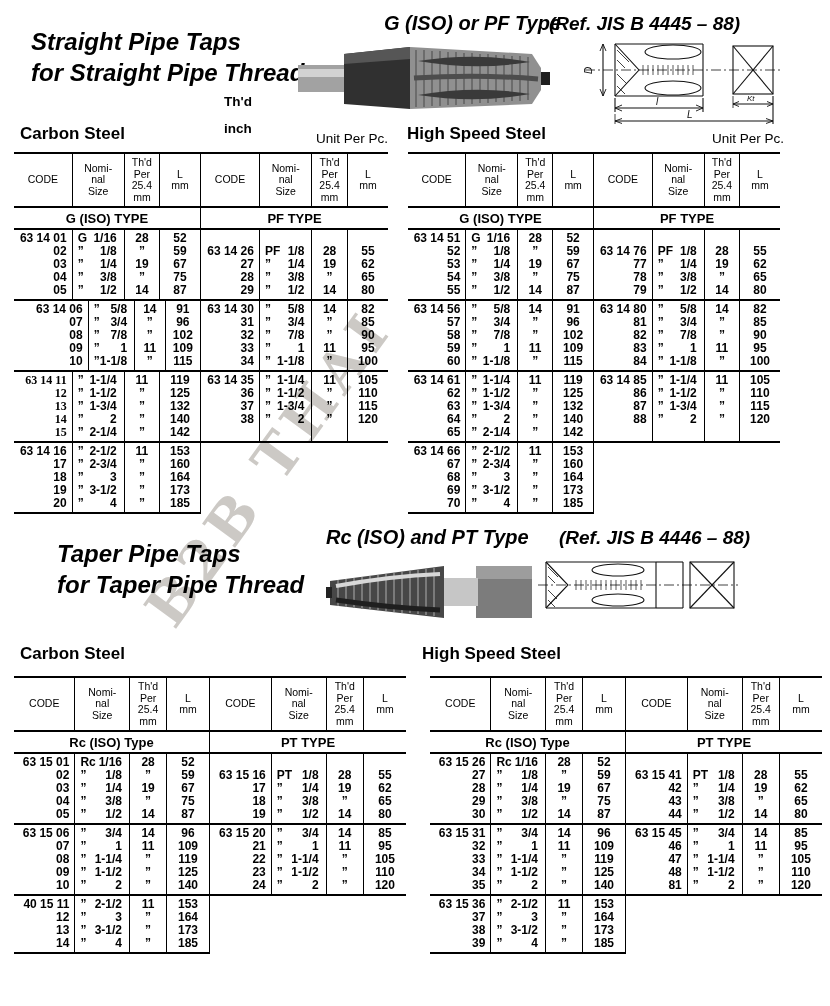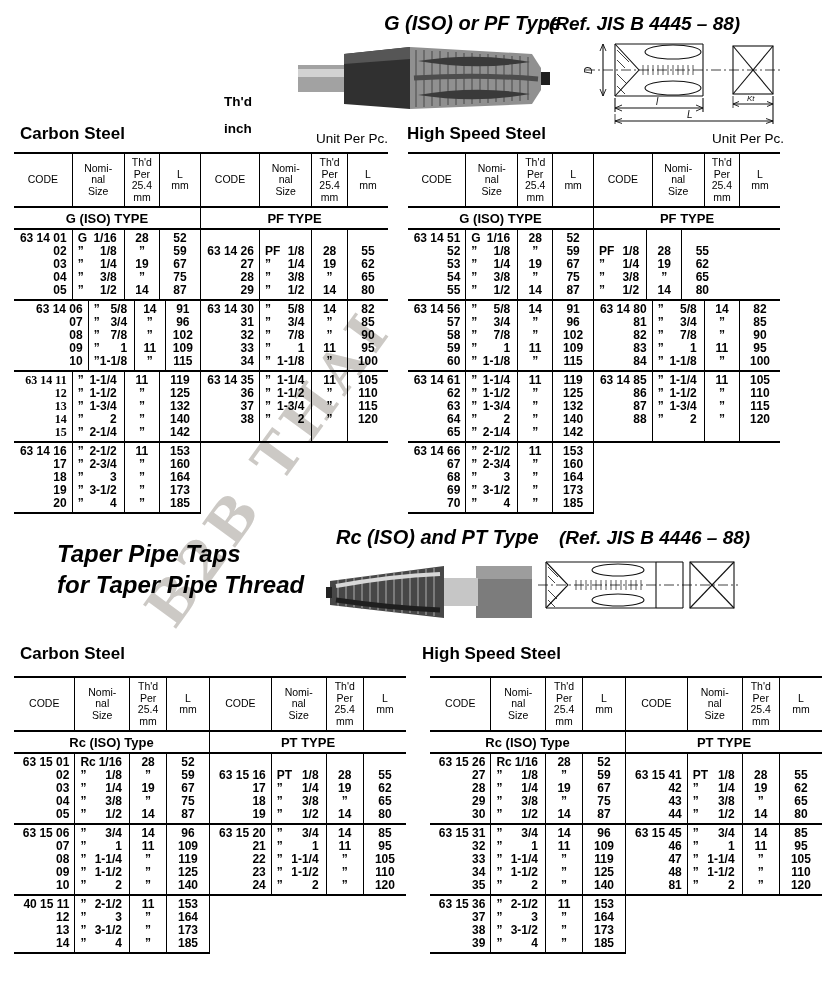--- a/index.html
+++ b/index.html
@@ -38,20 +38,24 @@
   .tcol.tpi .tline,.tcol.len .tline{text-align:center;}
   svg text{font-family:"Liberation Sans",sans-serif;}
 </style>
 </head>
 <body>
 
 <div class="page">
 
   <div class="watermark">B2B THAI</div>
 
+  <div class="abs z maintitle" style="left:31px;top:26px;">
+    <div>Straight Pipe Taps</div>
+    <div>for Straight Pipe Thread</div>
+  </div>
 
   <div class="abs z typeheading" style="left:384px;top:12px;">G (ISO) or PF Type</div>
   <div class="abs z refheading" style="left:549px;top:13px;">(Ref. JIS B 4445 – 88)</div>
 
   <svg class="abs z" style="left:298px;top:34px;" width="266" height="92" viewBox="0 0 266 92">
     <rect x="0" y="31" width="46" height="27" fill="#a2a2a2"></rect>
     <rect x="0" y="35" width="46" height="8" fill="#d2d2d2"></rect>
     <polygon points="46,20 112,13 112,75 46,70" fill="#303030"></polygon>
     <polygon points="46,20 112,13 112,25 46,30" fill="#565656"></polygon>
     <polygon points="112,13 234,20 243,34 243,56 234,70 112,75" fill="#909090"></polygon>
@@ -655,20 +659,27 @@
 Size</div>
           <div class="hcell" style="width: 19%;">Th'd
 Per
 25.4
 mm</div>
           <div class="hcell" style="width: 22%;">L
 mm</div>
         </div>
         <div class="htype">PF TYPE</div>
         <div class="tblock">
+          <div class="tcol code" style="width: 31%;">
+            <div class="tline"></div>
+            <div class="tline">63 14 76</div>
+            <div class="tline">77</div>
+            <div class="tline">78</div>
+            <div class="tline">79</div>
+          </div>
           <div class="tcol size" style="width: 28%;">
             <div class="tline">
               <div class="pfx"></div>
               <div class="frac"></div>
             </div>
             <div class="tline">
               <div class="pfx">PF</div>
               <div class="frac">1/8</div>
             </div>
             <div class="tline">
@@ -789,21 +800,21 @@
             <div class="tline"></div>
           </div>
         </div>
       </div>
   </div>
 
   <div class="abs z maintitle" style="left:57px;top:538px;">
     <div>Taper Pipe Taps</div>
     <div>for Taper Pipe Thread</div>
   </div>
-  <div class="abs z typeheading" style="left:336px;top:526px;text-align:center;">Rc (ISO) and PT Type</div>
+  <div class="abs z typeheading" style="left:326px;top:526px;text-align:center;">Rc (ISO) and PT Type</div>
   <div class="abs z refheading" style="left:559px;top:527px;">(Ref. JIS B 4446 – 88)</div>
 
   <svg class="abs z" style="left:326px;top:552px;" width="206" height="80" viewBox="0 0 206 80">
     <rect x="150" y="14" width="56" height="52" fill="#7c7c7c"></rect>
     <rect x="150" y="14" width="56" height="13" fill="#9d9d9d"></rect>
     <rect x="118" y="26" width="34" height="28" fill="#c6c6c6"></rect>
     <polygon points="4,29 118,14 118,66 4,53" fill="#474747"></polygon>
     <path d="M12,28 V54 M20,27 V55 M28,26 V56 M36,25 V57 M44,24 V57 M52,23 V58 M60,22 V59 M68,21 V60 M76,20 V61 M84,19 V61 M92,18 V62 M100,17 V63 M108,16 V64" stroke="#7a7a7a" stroke-width="2" fill="none"></path>
     <path d="M10,34 Q65,24 114,22" stroke="#d8d8d8" stroke-width="4" fill="none"></path>
     <path d="M10,48 Q65,56 114,58" stroke="#1f1f1f" stroke-width="5" fill="none"></path>

